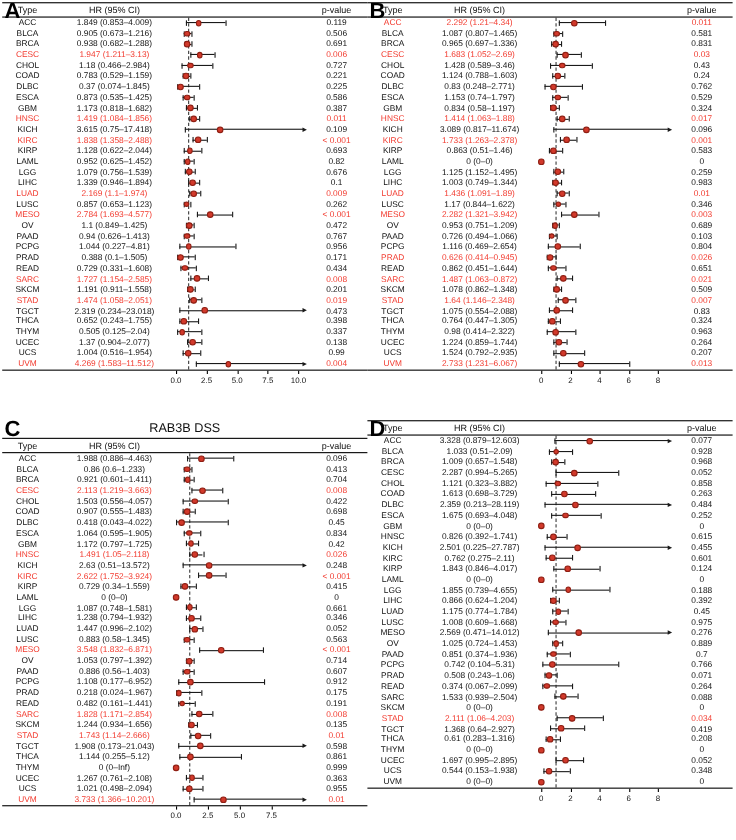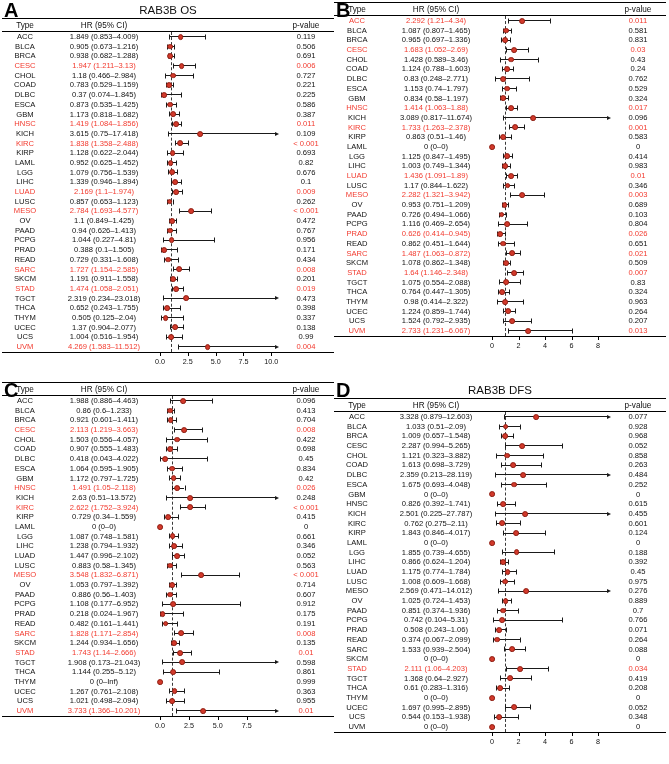--- a/index.html
+++ b/index.html
@@ -28,21 +28,20 @@
   .tick { position:absolute; top:0; width:1px; height:3.2px; background:#000; }
   .ticklab { position:absolute; top:3.5px; transform:translateX(-50%); font-size:7.2px; color:#111; }
 </style>
 </head>
 <body>
 
 <div class="figure">
 
   <div class="panel">
     <div class="panel-letter">A</div>
-    <div class="panel-title">RAB3B OS</div>
     <div class="hdr">
       <div class="c-type">Type</div>
       <div class="c-hr">HR (95% CI)</div>
       <div class="c-plot"></div>
       <div class="c-p">p-value</div>
     </div>
     <div class="rows">
         <div class="dashline" style="left: 169.132px;"></div>
         <div class="row">
           <div class="c-type">ACC</div>
@@ -578,28 +577,28 @@
         <div class="row">
           <div class="c-type">LAML</div>
           <div class="c-hr">0 (0–0)</div>
           <div class="c-plot">
             <div class="dot" style="left: 0px;"></div>
           </div>
           <div class="c-p">0</div>
         </div>
         <div class="row">
           <div class="c-type">LGG</div>
-          <div class="c-hr">1.125 (0.847–1.495)</div>
+          <div class="c-hr">1.125 (1.152–1.495)</div>
           <div class="c-plot">
             <div class="ci" style="left: 11.2299px; width: 8.59146px;"></div>
             <div class="cap" style="left: 11.2299px;"></div>
             <div class="cap" style="left: 19.8213px;"></div>
             <div class="dot" style="left: 14.9157px;"></div>
           </div>
-          <div class="c-p">0.414</div>
+          <div class="c-p">0.259</div>
         </div>
         <div class="row">
           <div class="c-type">LIHC</div>
           <div class="c-hr">1.003 (0.749–1.344)</div>
           <div class="c-plot">
             <div class="ci" style="left: 9.93056px; width: 7.88876px;"></div>
             <div class="cap" style="left: 9.93056px;"></div>
             <div class="cap" style="left: 17.8193px;"></div>
             <div class="dot" style="left: 13.2982px;"></div>
           </div>
@@ -802,20 +801,21 @@
         <div class="ticklab" style="left: 211.034px;">4</div>
         <div class="tick" style="left: 237.551px;"></div>
         <div class="ticklab" style="left: 237.551px;">6</div>
         <div class="tick" style="left: 264.067px;"></div>
         <div class="ticklab" style="left: 264.067px;">8</div>
       </div>
   </div>
 
   <div class="panel">
     <div class="panel-letter">C</div>
+    <div class="panel-title">RAB3B DSS</div>
     <div class="hdr">
       <div class="c-type">Type</div>
       <div class="c-hr">HR (95% CI)</div>
       <div class="c-plot"></div>
       <div class="c-p">p-value</div>
     </div>
     <div class="rows">
         <div class="dashline" style="left: 169.569px;"></div>
         <div class="row">
           <div class="c-type">ACC</div>
@@ -1182,21 +1182,20 @@
         <div class="ticklab" style="left: 186.922px;">2.5</div>
         <div class="tick" style="left: 215.843px;"></div>
         <div class="ticklab" style="left: 215.843px;">5.0</div>
         <div class="tick" style="left: 244.765px;"></div>
         <div class="ticklab" style="left: 244.765px;">7.5</div>
       </div>
   </div>
 
   <div class="panel">
     <div class="panel-letter">D</div>
-    <div class="panel-title">RAB3B DFS</div>
     <div class="hdr">
       <div class="c-type">Type</div>
       <div class="c-hr">HR (95% CI)</div>
       <div class="c-plot"></div>
       <div class="c-p">p-value</div>
     </div>
     <div class="rows">
         <div class="dashline" style="left: 171.258px;"></div>
         <div class="row">
           <div class="c-type">ACC</div>

